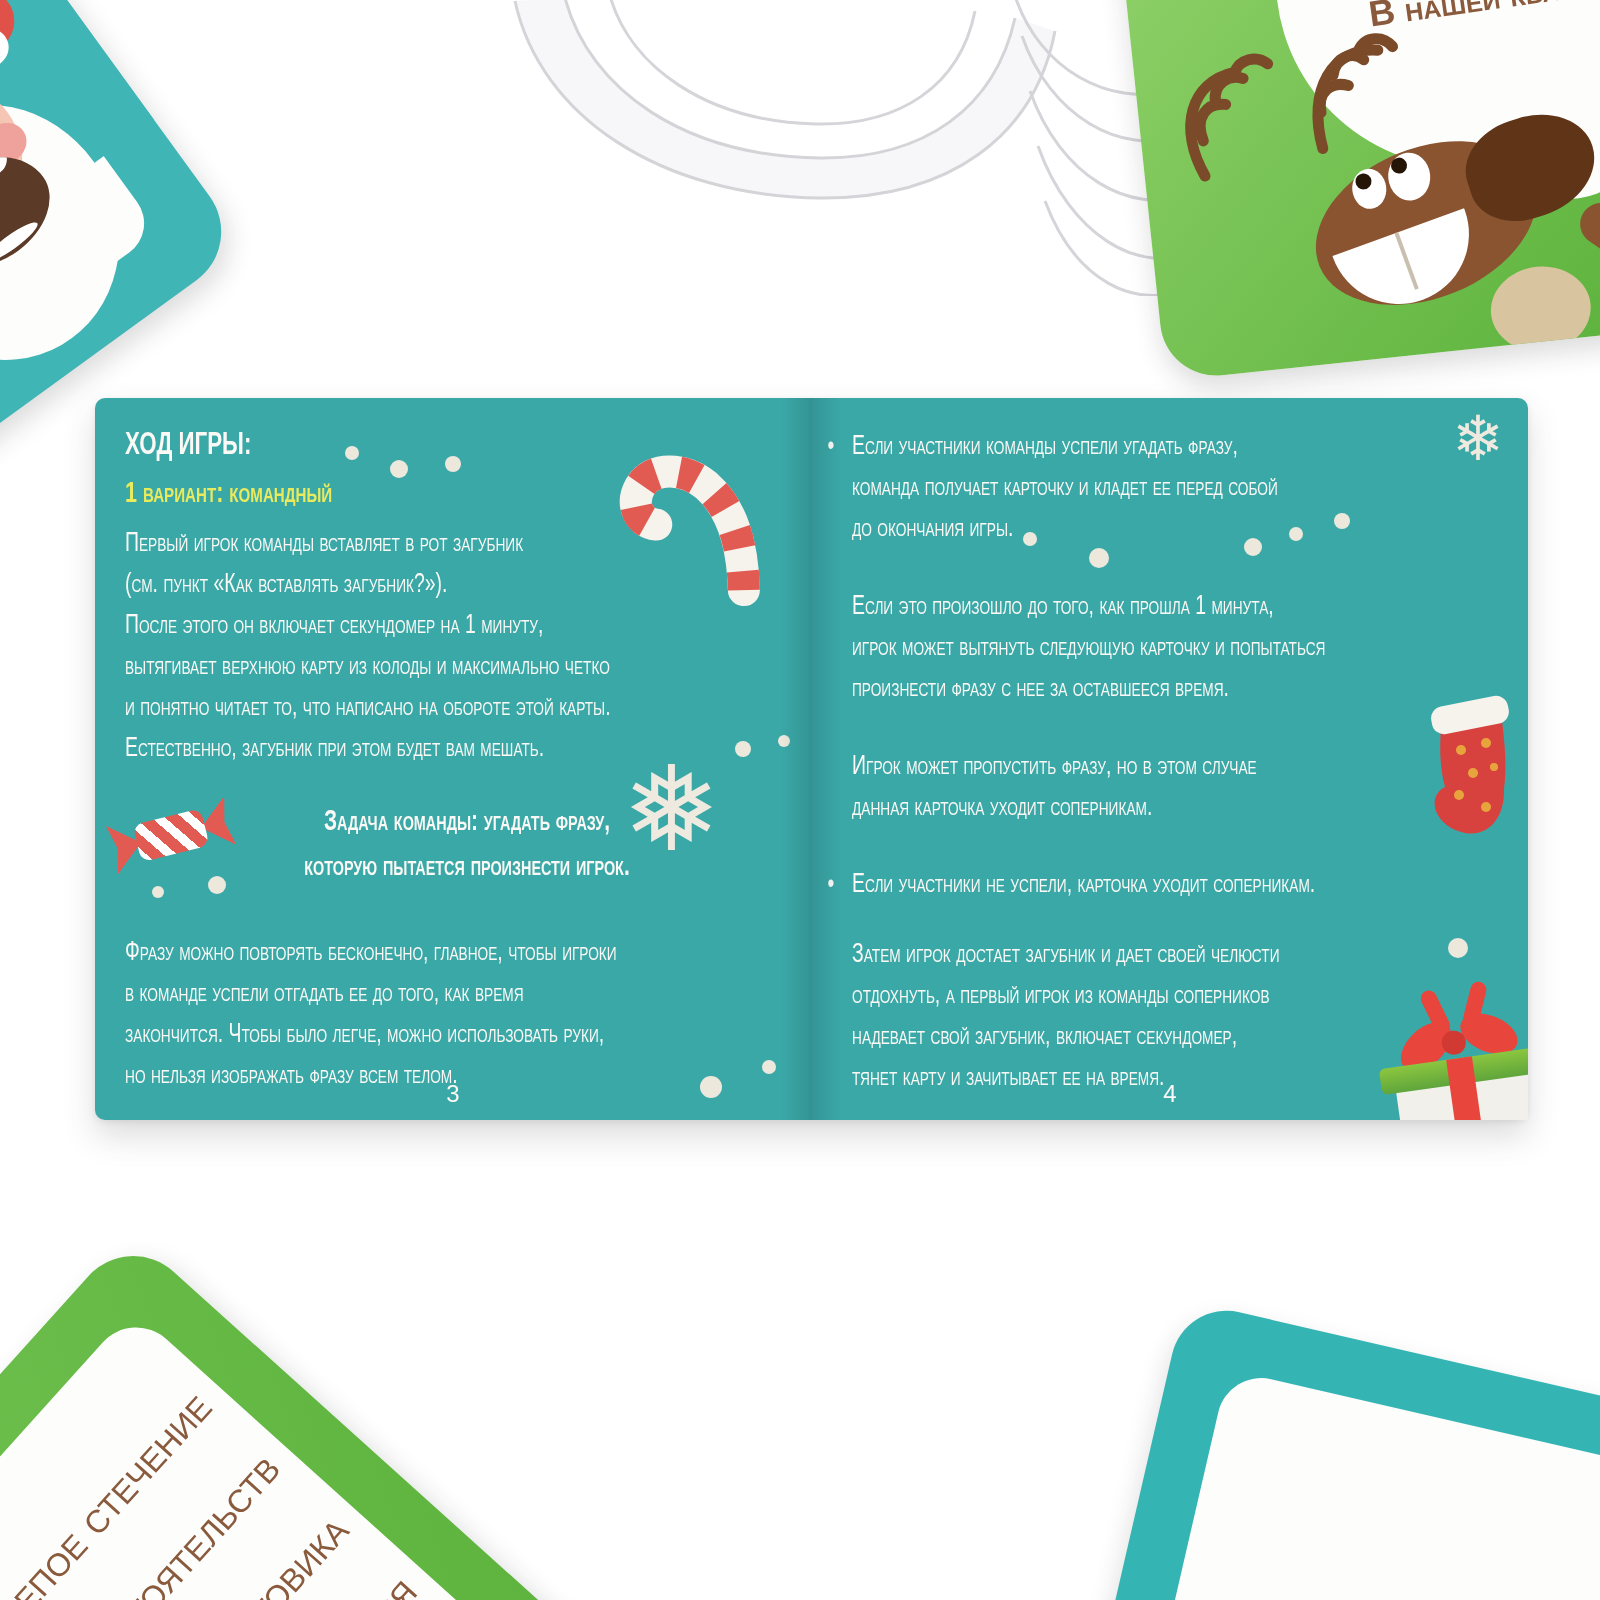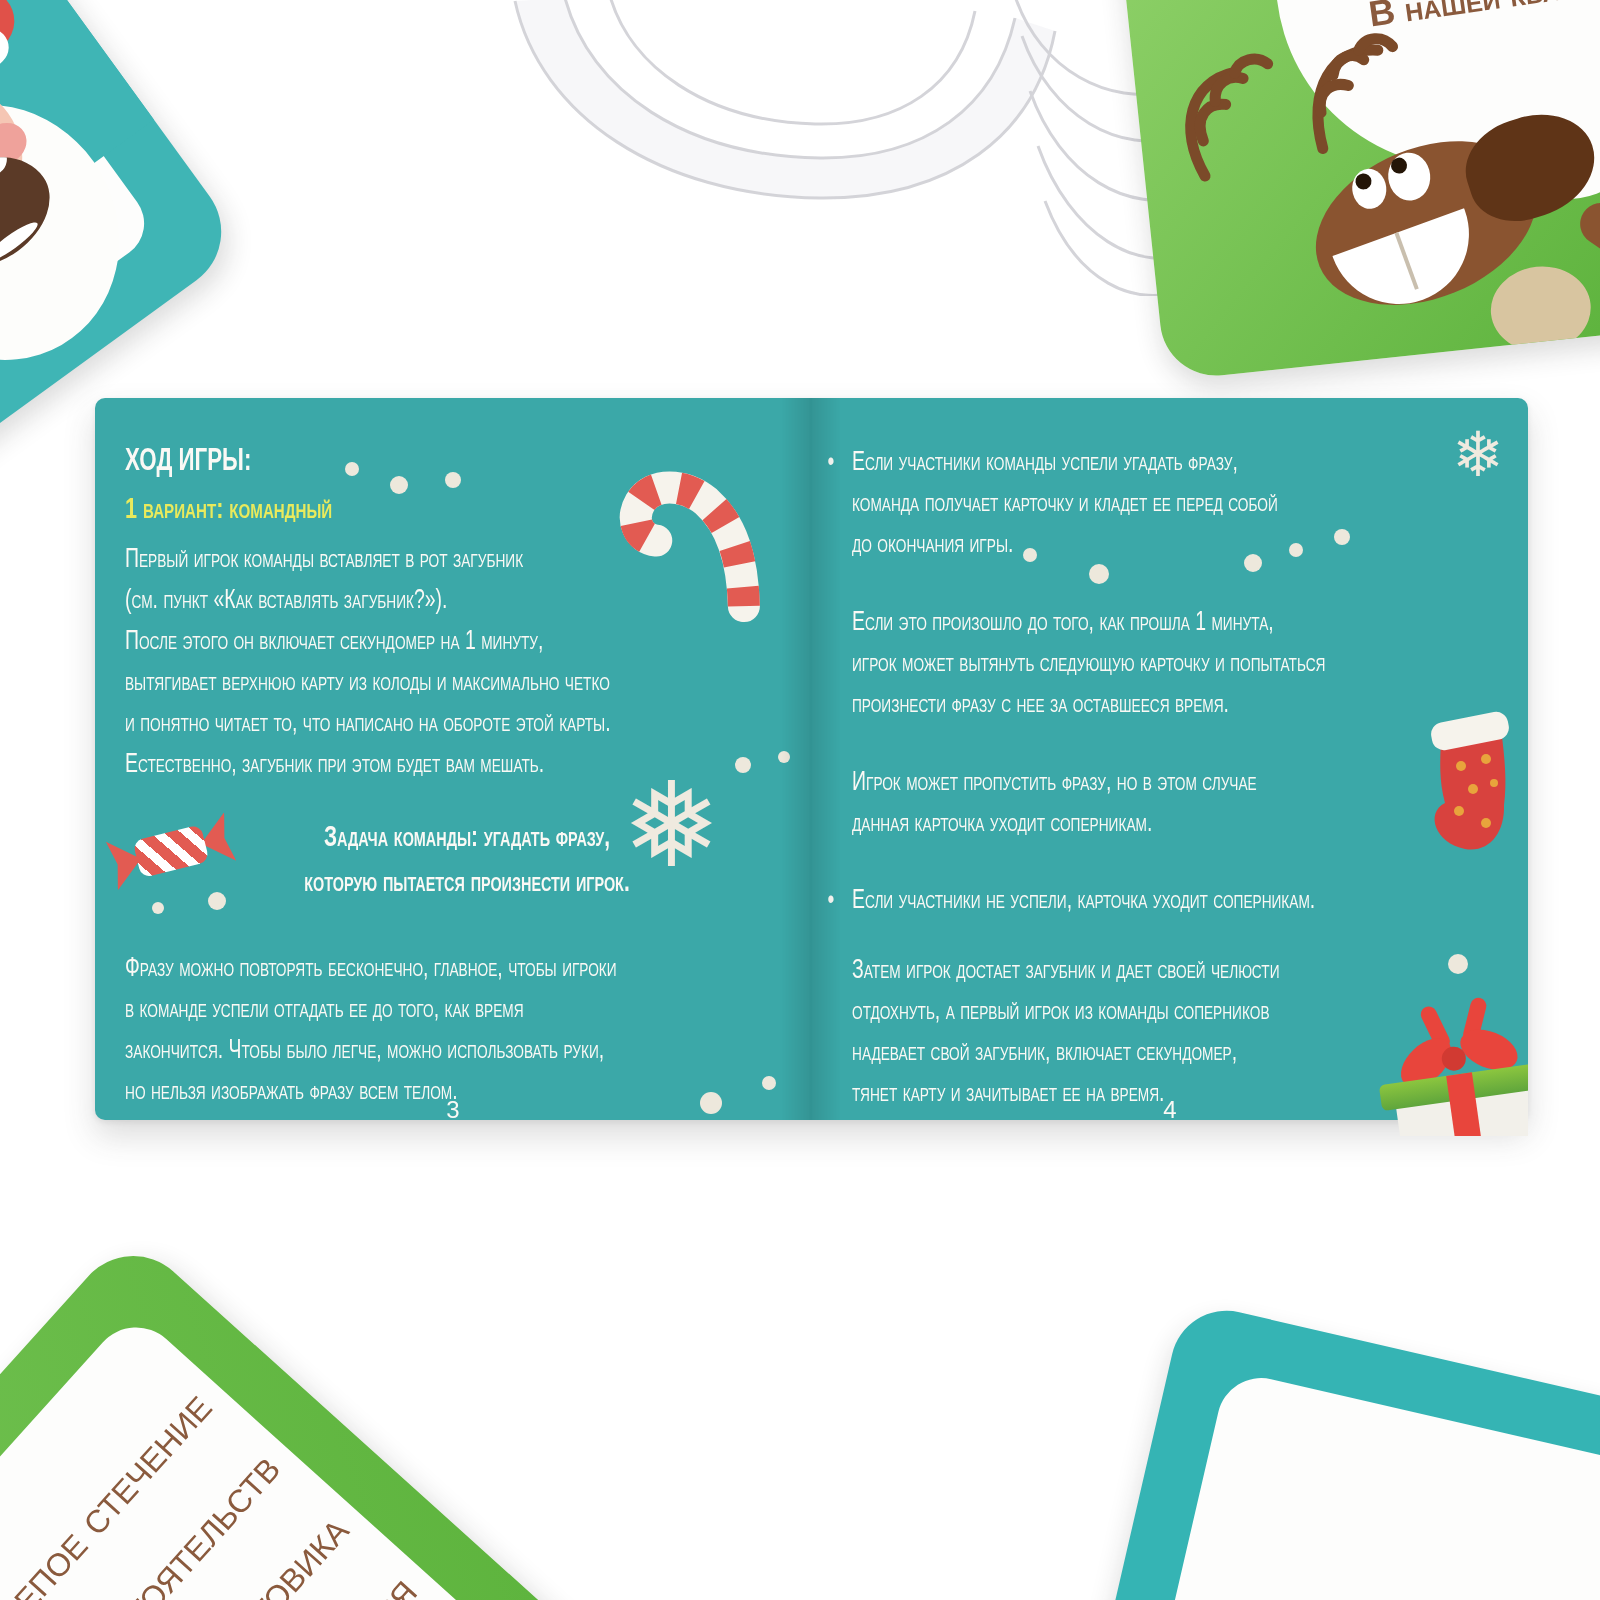--- a/index.html
+++ b/index.html
@@ -40,21 +40,21 @@
   .r-eye{background:#fff;border-radius:50%;}
   .r-eye.l{left:175px;top:70px;width:34px;height:40px;} .r-eye.r{left:212px;top:58px;width:42px;height:48px;}
   .r-pupil{position:absolute;left:4px;top:4px;width:16px;height:16px;background:#241507;border-radius:50%;}
   .r-smile{left:155px;top:135px;width:140px;height:72px;background:#fff;border-radius:0 0 70px 70px;transform:rotate(-14deg);}
   .r-smile:after{content:"";position:absolute;left:66px;top:0;width:4px;height:60px;background:#c9bfae;}
   .r-chest{left:300px;top:185px;width:100px;height:85px;background:#D8C5A0;border-radius:50%;}
   .r-arm{left:390px;top:150px;width:110px;height:42px;background:#8A5430;border-radius:22px;transform:rotate(40deg);}
   
   #booklet{position:absolute;left:95px;top:398px;width:1433px;height:722px;background:#3BA8A8;
     border-radius:10px;box-shadow:0 16px 32px rgba(60,60,60,.18),0 2px 6px rgba(0,0,0,.08);}
-  .page{position:absolute;top:16px;height:722px;width:716px;overflow:hidden;color:#FAF9F5;}
+  .page{position:absolute;top:0;height:722px;width:716px;overflow:hidden;color:#FAF9F5;}
   #page-left{left:0;} #page-right{left:717px;}
   #fold{position:absolute;left:686px;top:0;width:60px;height:100%;
     background:linear-gradient(to right,rgba(0,0,0,0),rgba(0,0,0,.10) 45%,rgba(10,60,60,.20) 50%,rgba(0,0,0,.10) 55%,rgba(0,0,0,0));}
   .pg-text{position:absolute;top:0;width:950px;transform:scaleX(0.72);transform-origin:0 0;}
   #page-left .pg-text{left:30px;} #page-right .pg-text{left:40px;width:930px;}
   .ln{font-size:27px;line-height:41px;white-space:nowrap;}
   .h1{font-size:31px;line-height:41px;font-weight:700;margin-top:25px;}
   .h2{font-size:30px;line-height:41px;font-weight:700;color:#E9EA5C;margin-top:7px;}
   .p1{margin-top:10px;} .task{margin-top:30px;text-align:center;font-weight:700;}
   .task .ln{font-size:29px;line-height:45px;}

